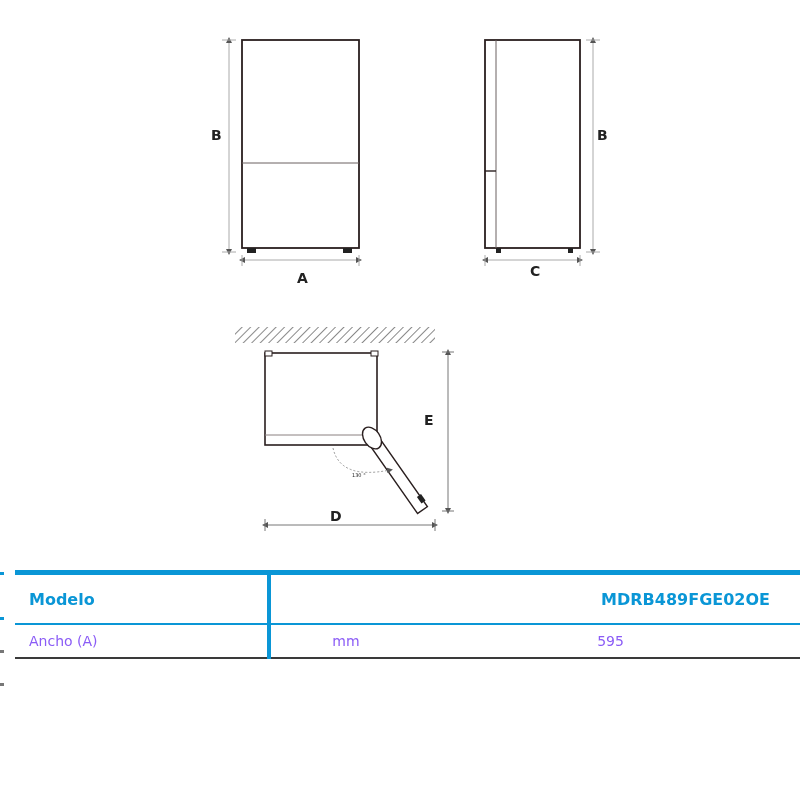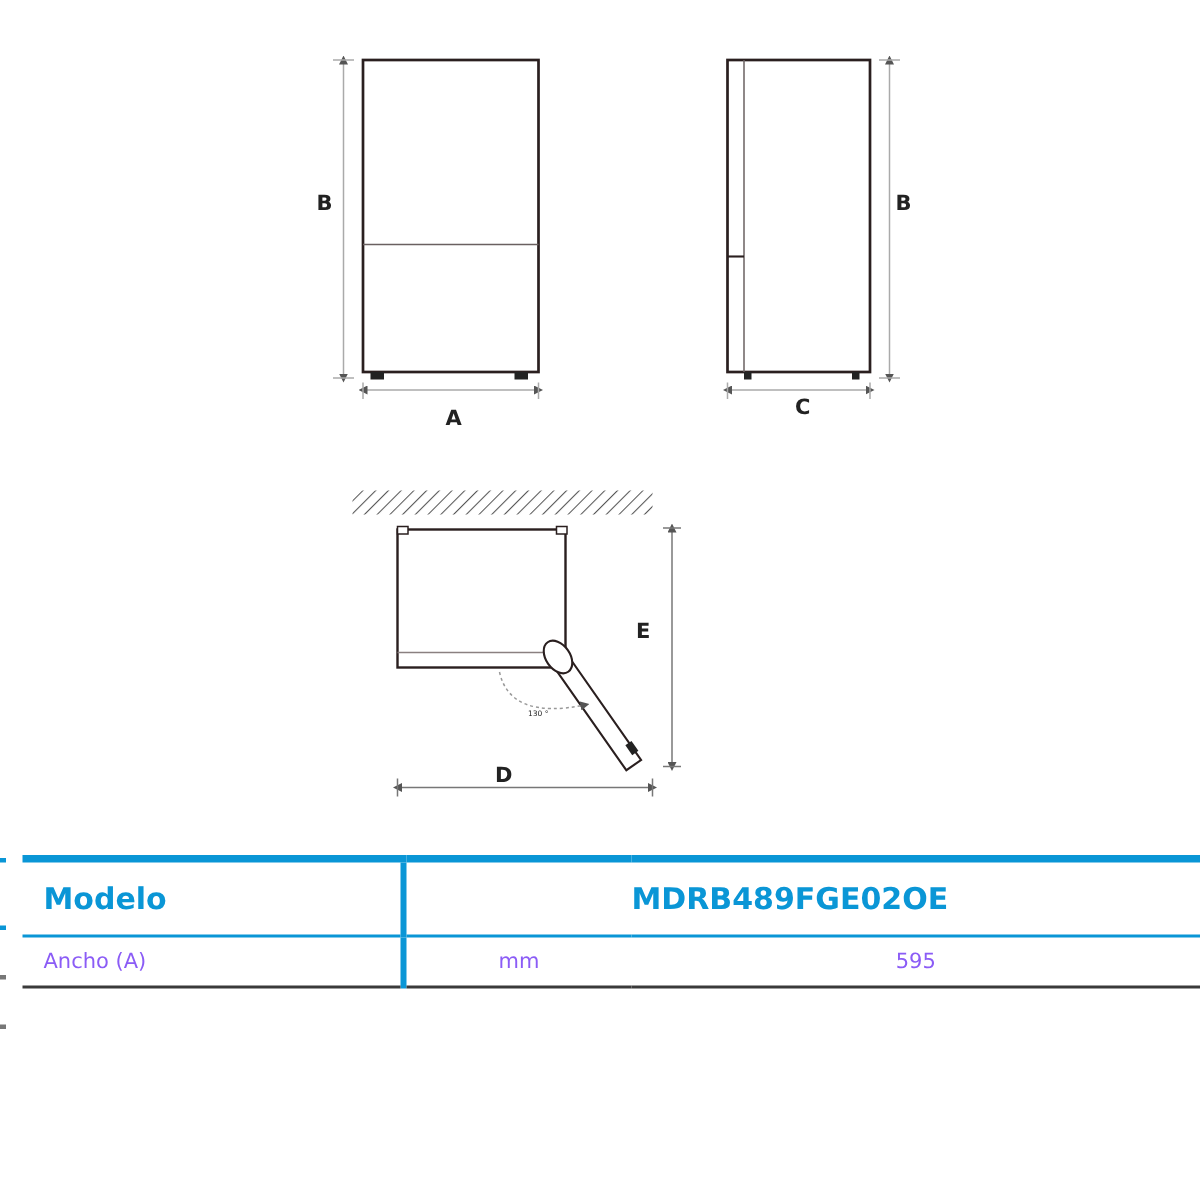--- a/index.html
+++ b/index.html
@@ -2,27 +2,27 @@
 <html><head>
   <meta charset="utf-8">
   <style>
     html, body { margin: 0; padding: 0; background: #ffffff; }
     body { width: 800px; height: 800px; position: relative; overflow: hidden; font-family: "DejaVu Sans", sans-serif; }
     .diagram { position: absolute; left: 0; top: 0; width: 800px; height: 550px; }
     .diagram text { font-family: "DejaVu Sans", sans-serif; font-weight: bold; fill: #222; }
     .table-wrap { position: absolute; left: 15px; top: 570px; width: 785px; }
     .spec-table { border-collapse: collapse; width: 785px; table-layout: fixed; }
     .spec-table td { padding: 0; height: 32px; font-family: "DejaVu Sans", sans-serif; font-size: 14px; color: #8b5cf6; vertical-align: middle; }
-    .spec-table tr.head td { height: 48px; border-top: 5px solid #0a96d6; border-bottom: 2px solid #0a96d6; color: #0a96d6; font-weight: bold; font-size: 20px; }
+    .spec-table tr.head td { height: 48px; border-top: 5px solid #0a96d6; border-bottom: 2px solid #0a96d6; color: #0a96d6; font-weight: bold; font-size: 16px; }
     .spec-table tr.row td { border-bottom: 2px solid #3a3a3a; }
     .spec-table tr.row.last td { border-bottom: none; }
     .c1 { width: 254px; padding-left: 14px !important; border-right: 4px solid #0a96d6; box-sizing: border-box; }
     .c2 { width: 150px; text-align: center; margin-top: 11px; }
     .c3 { text-align: center; }
-    .head .c3 { text-align: left; padding-right: 30px !important; }
+    .head .c3 { text-align: right; padding-right: 30px !important; }
     .head .c1 { text-align: left; }
     .left-ticks { position: absolute; left: 0; top: 570px; width: 4px; height: 150px; }
     .left-ticks div { position: absolute; left: 0; width: 4px; height: 3px; background: #0a96d6; }
   </style>
 </head>
 <body>
 
 <svg class="diagram" viewBox="0 0 800 550" width="800" height="550">
   <defs>
     <pattern id="hatch" width="6" height="6" patternUnits="userSpaceOnUse" patternTransform="rotate(45)">

